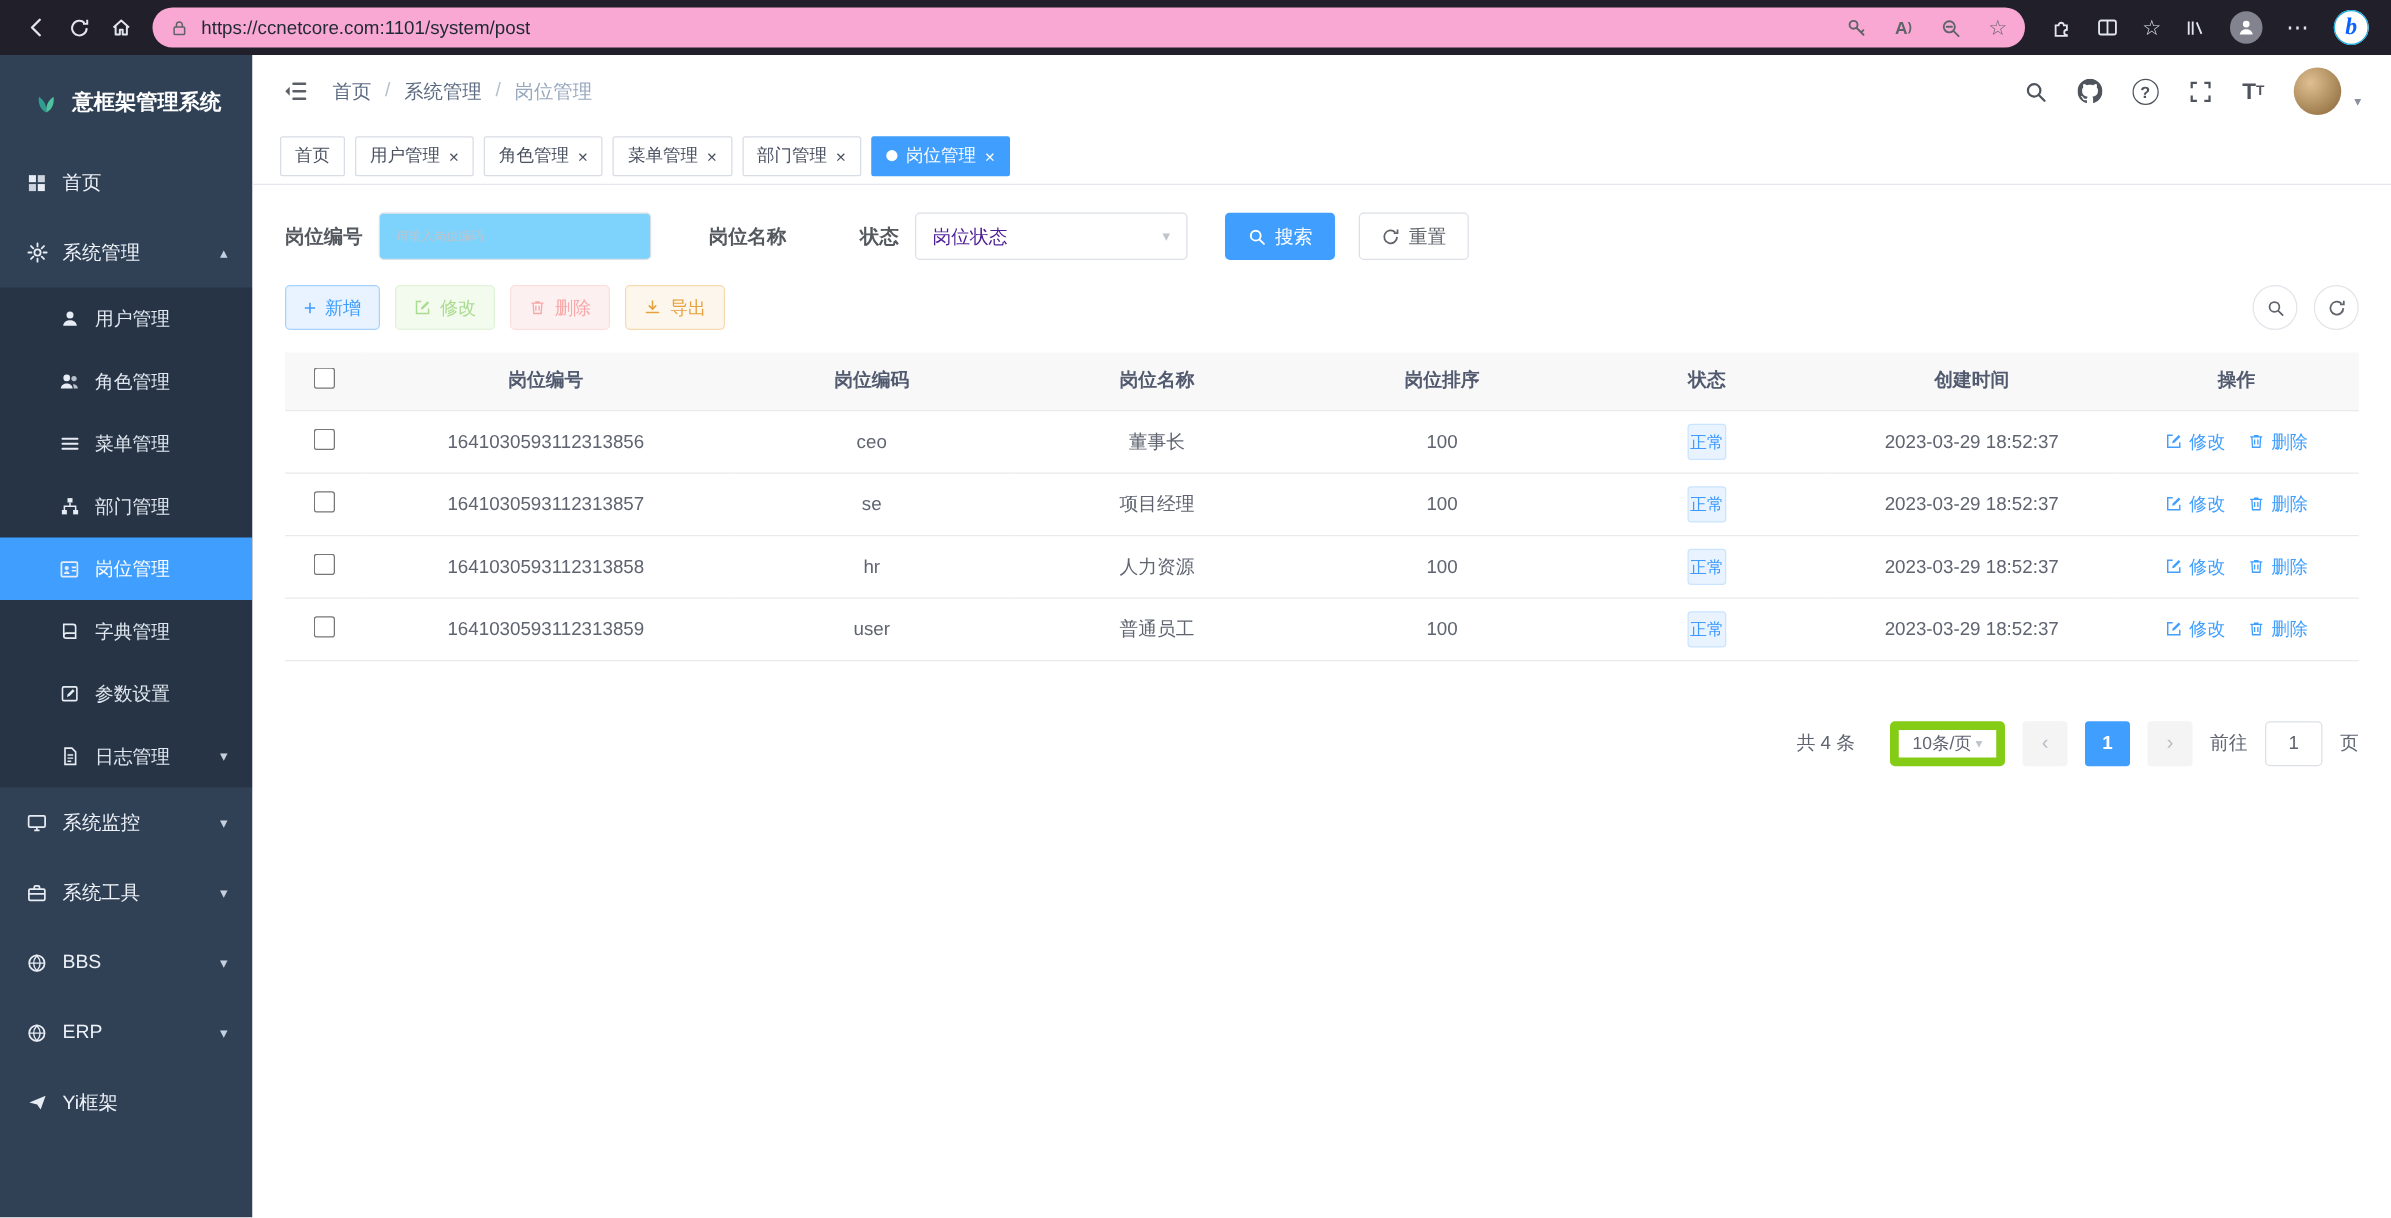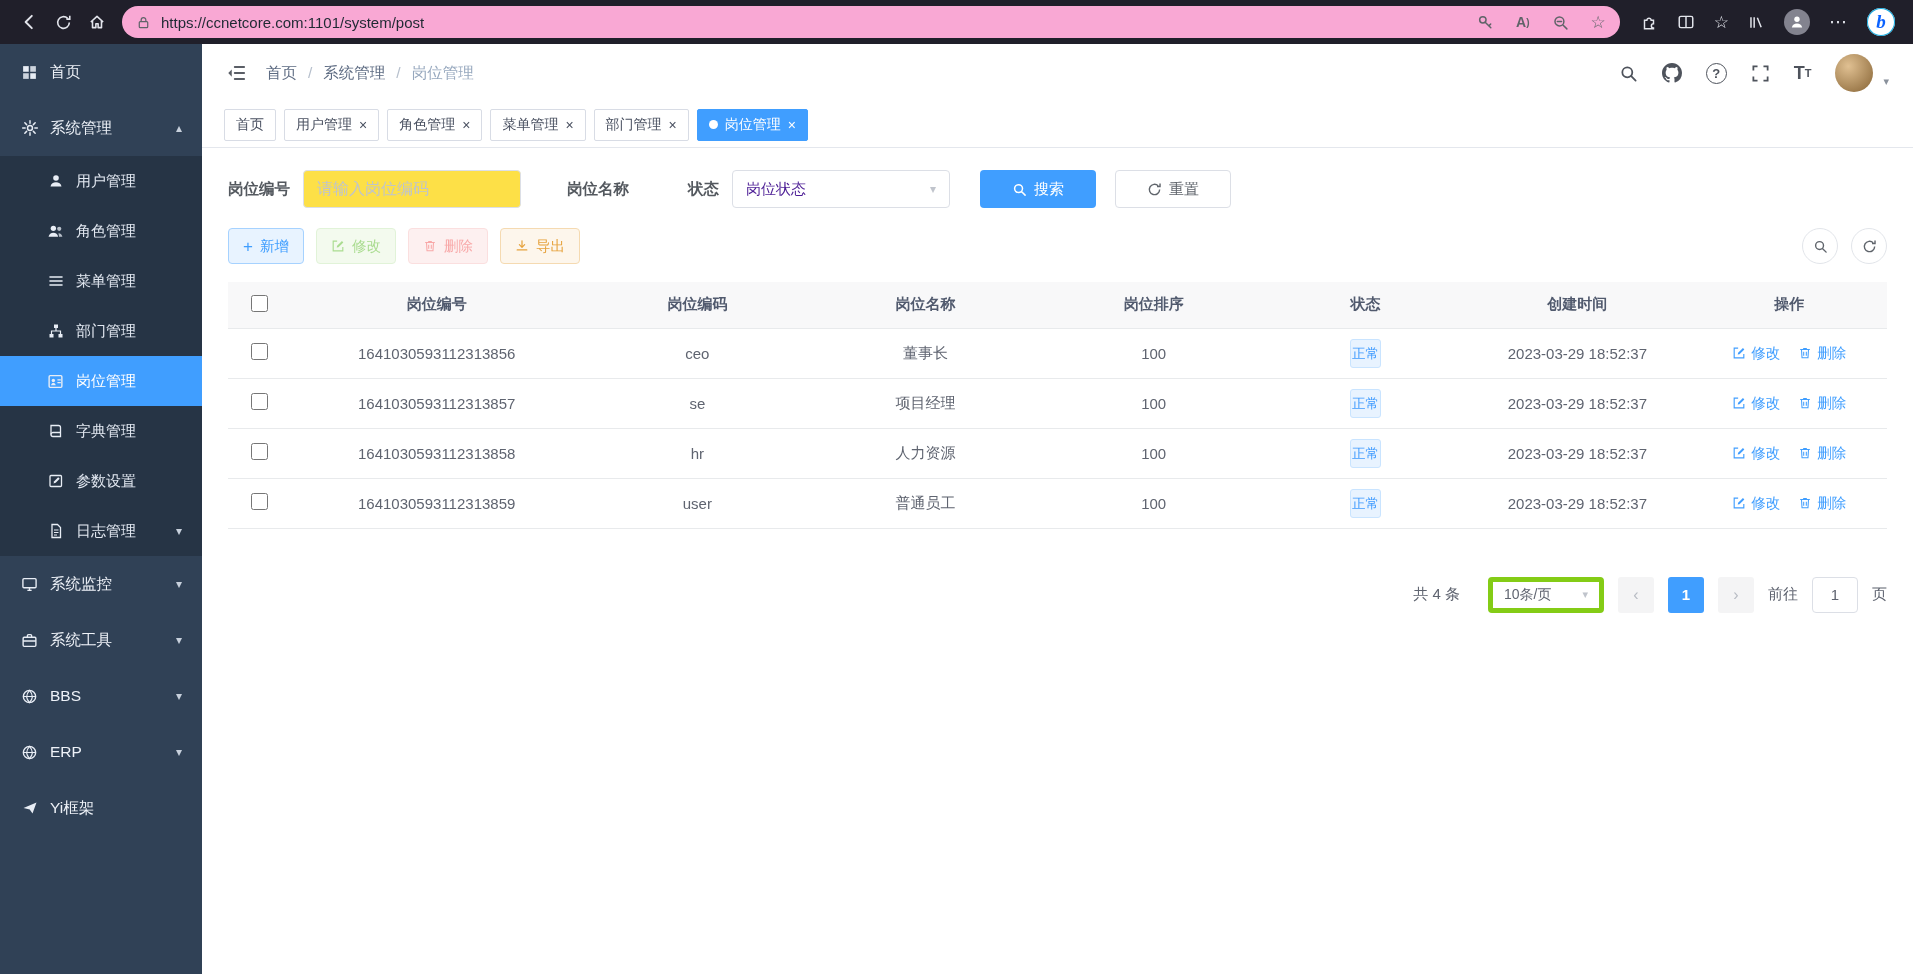--- a/index.html
+++ b/index.html
@@ -57,26 +57,26 @@
   .tab .x { font-size:14px; line-height:1; }
   .tab.active { background:#409eff; border-color:#409eff; color:#fff; }
   .tab .dot { width:9px; height:9px; border-radius:50%; background:#fff; flex:none; }
 
   
   .content { flex:1; padding:18px 26px 0; min-width:0; }
 
   .filters { display:flex; align-items:center; margin-top:4px; }
   .fg { display:flex; align-items:center; margin-right:46px; }
   .fg label { font-size:15.5px; font-weight:700; color:#54595f; margin-right:13px; white-space:nowrap; }
-  .inp { width:218px; height:38px; border:1px solid #dcdfe6; border-radius:4px; padding:0 13px; font-size:16px; color:#606266; outline:none; font-family:inherit; background:#fde047; }
+  .inp { width:218px; height:38px; border:1px solid #dcdfe6; border-radius:4px; padding:0 13px; font-size:10px; color:#606266; outline:none; font-family:inherit; background:#7dd3fc; }
   .inp::placeholder { color:#bfc4cc; }
   .sel { width:218px; height:38px; border:1px solid #dcdfe6; border-radius:4px; padding:0 13px; display:flex; align-items:center; justify-content:space-between; font-size:15px; cursor:pointer; background:#fff; }
   .sel .ph { color:#4c1d95; }
   .sel .sc { color:#c0c4cc; font-size:12px; }
-  .btn { height:38px; border-radius:4px; border:1px solid transparent; display:inline-flex; align-items:center; gap:7px; padding:0 31px; font-size:15px; cursor:pointer; font-family:inherit; }
+  .btn { height:38px; border-radius:4px; border:1px solid transparent; display:inline-flex; align-items:center; gap:7px; padding:0 17px; font-size:15px; cursor:pointer; font-family:inherit; }
   .btn-primary { background:#409eff; color:#fff; }
   .btn-default { background:#fff; border-color:#dcdfe6; color:#5f646b; margin-left:19px; }
 
   .toolbar { display:flex; align-items:center; margin-top:20px; }
   .sbtn { height:36px; padding:0 14px; border-radius:4px; font-size:14.5px; display:inline-flex; align-items:center; gap:7px; border:1px solid; margin-right:12px; cursor:pointer; font-family:inherit; }
   .sbtn.add { color:#409eff; background:#e8f3ff; border-color:#a6d2ff; }
   .sbtn.mod { color:#aadc90; background:#f3faee; border-color:#e1f3d8; cursor:not-allowed; }
   .sbtn.del { color:#f8a8a8; background:#fdf0f0; border-color:#fbdfdf; cursor:not-allowed; }
   .sbtn.exp { color:#e6a23c; background:#fdf6ec; border-color:#f5dab1; }
   .plus { font-size:17px; line-height:1; }
@@ -85,21 +85,21 @@
 
   .grid { width:100%; border-collapse:collapse; table-layout:fixed; margin-top:18px; }
   .grid th { height:46px; background:#f8f8f9; color:#515a6e; font-size:15px; border-bottom:1px solid #e8eaec; font-weight:700; text-align:center; }
   .grid td { height:50px; border-bottom:1px solid #e8eaec; text-align:center; font-size:15px; color:#5f6470; }
   .chk { width:17px; height:17px; cursor:pointer; }
   .tag { display:inline-block; padding:0 1px; height:29px; line-height:27px; background:#e8f3ff; border:1px solid #c9e4ff; color:#3f9bff; border-radius:3px; font-size:13.5px; }
   .actions { display:flex; align-items:center; justify-content:center; gap:18px; }
   .lnk { display:inline-flex; align-items:center; gap:5px; color:#409eff; font-size:14.5px; cursor:pointer; white-space:nowrap; }
 
   .pager { display:flex; align-items:center; justify-content:flex-end; gap:14px; margin-top:48px; font-size:15px; color:#5f6470; }
-  .psel { width:116px; height:36px; border:5px solid #84cc16; border-radius:4px; display:flex; align-items:center; justify-content:space-between; padding:0 11px; font-size:14px; color:#5f6470; cursor:pointer; margin-left:14px; }
+  .psel { width:92px; height:36px; border:7px solid #84cc16; border-radius:4px; display:flex; align-items:center; justify-content:space-between; padding:0 11px; font-size:14px; color:#5f6470; cursor:pointer; margin-left:14px; }
   .psel .sc { color:#c0c4cc; font-size:11px; }
   .pbtn { min-width:36px; height:36px; background:#f4f4f5; color:#b8bcc4; border-radius:3px; display:flex; align-items:center; justify-content:center; font-size:16px; cursor:pointer; }
   .pbtn.cur { background:#409eff; color:#fff; font-weight:700; font-size:15px; }
   .goto { width:46px; height:36px; border:1px solid #dcdfe6; border-radius:4px; text-align:center; font-size:15px; color:#5f6470; outline:none; font-family:inherit; }
 </style>
 </head>
 <body>
 
 <div class="browser-bar">
   <div class="bb-btn">
@@ -168,20 +168,27 @@
         </svg>
     </span>
     <span class="bb-ic ellipsis">⋯</span>
     <span class="bing">b</span>
   </div>
 </div>
 
 <div class="app">
 
   <aside class="sidebar">
+    <div class="logo">
+      <svg class="svg" width="24" height="24" viewBox="0 0 24 24">
+        <path d="M12 21c-.3-5 .8-9 5.8-12.6.9 4.9-1 10.4-5.8 12.6z" fill="#4fc3a1"></path>
+        <path d="M12 21c.3-5-.8-9-5.8-12.6-.9 4.9 1 10.4 5.8 12.6z" fill="#2f9e8f"></path>
+      </svg>
+      <span>意框架管理系统</span>
+    </div>
 
     <nav class="menu">
       <div class="m-item">
         <span class="mi">
           <svg class="svg" width="17" height="17" viewBox="0 0 16 16">
               <rect x="2" y="2" width="5.3" height="5.3" fill="currentColor"></rect>
               <rect x="8.7" y="2" width="5.3" height="5.3" fill="currentColor" opacity=".85"></rect>
               <rect x="2" y="8.7" width="5.3" height="5.3" fill="currentColor" opacity=".85"></rect>
               <rect x="8.7" y="8.7" width="5.3" height="5.3" fill="currentColor"></rect>
             </svg>

